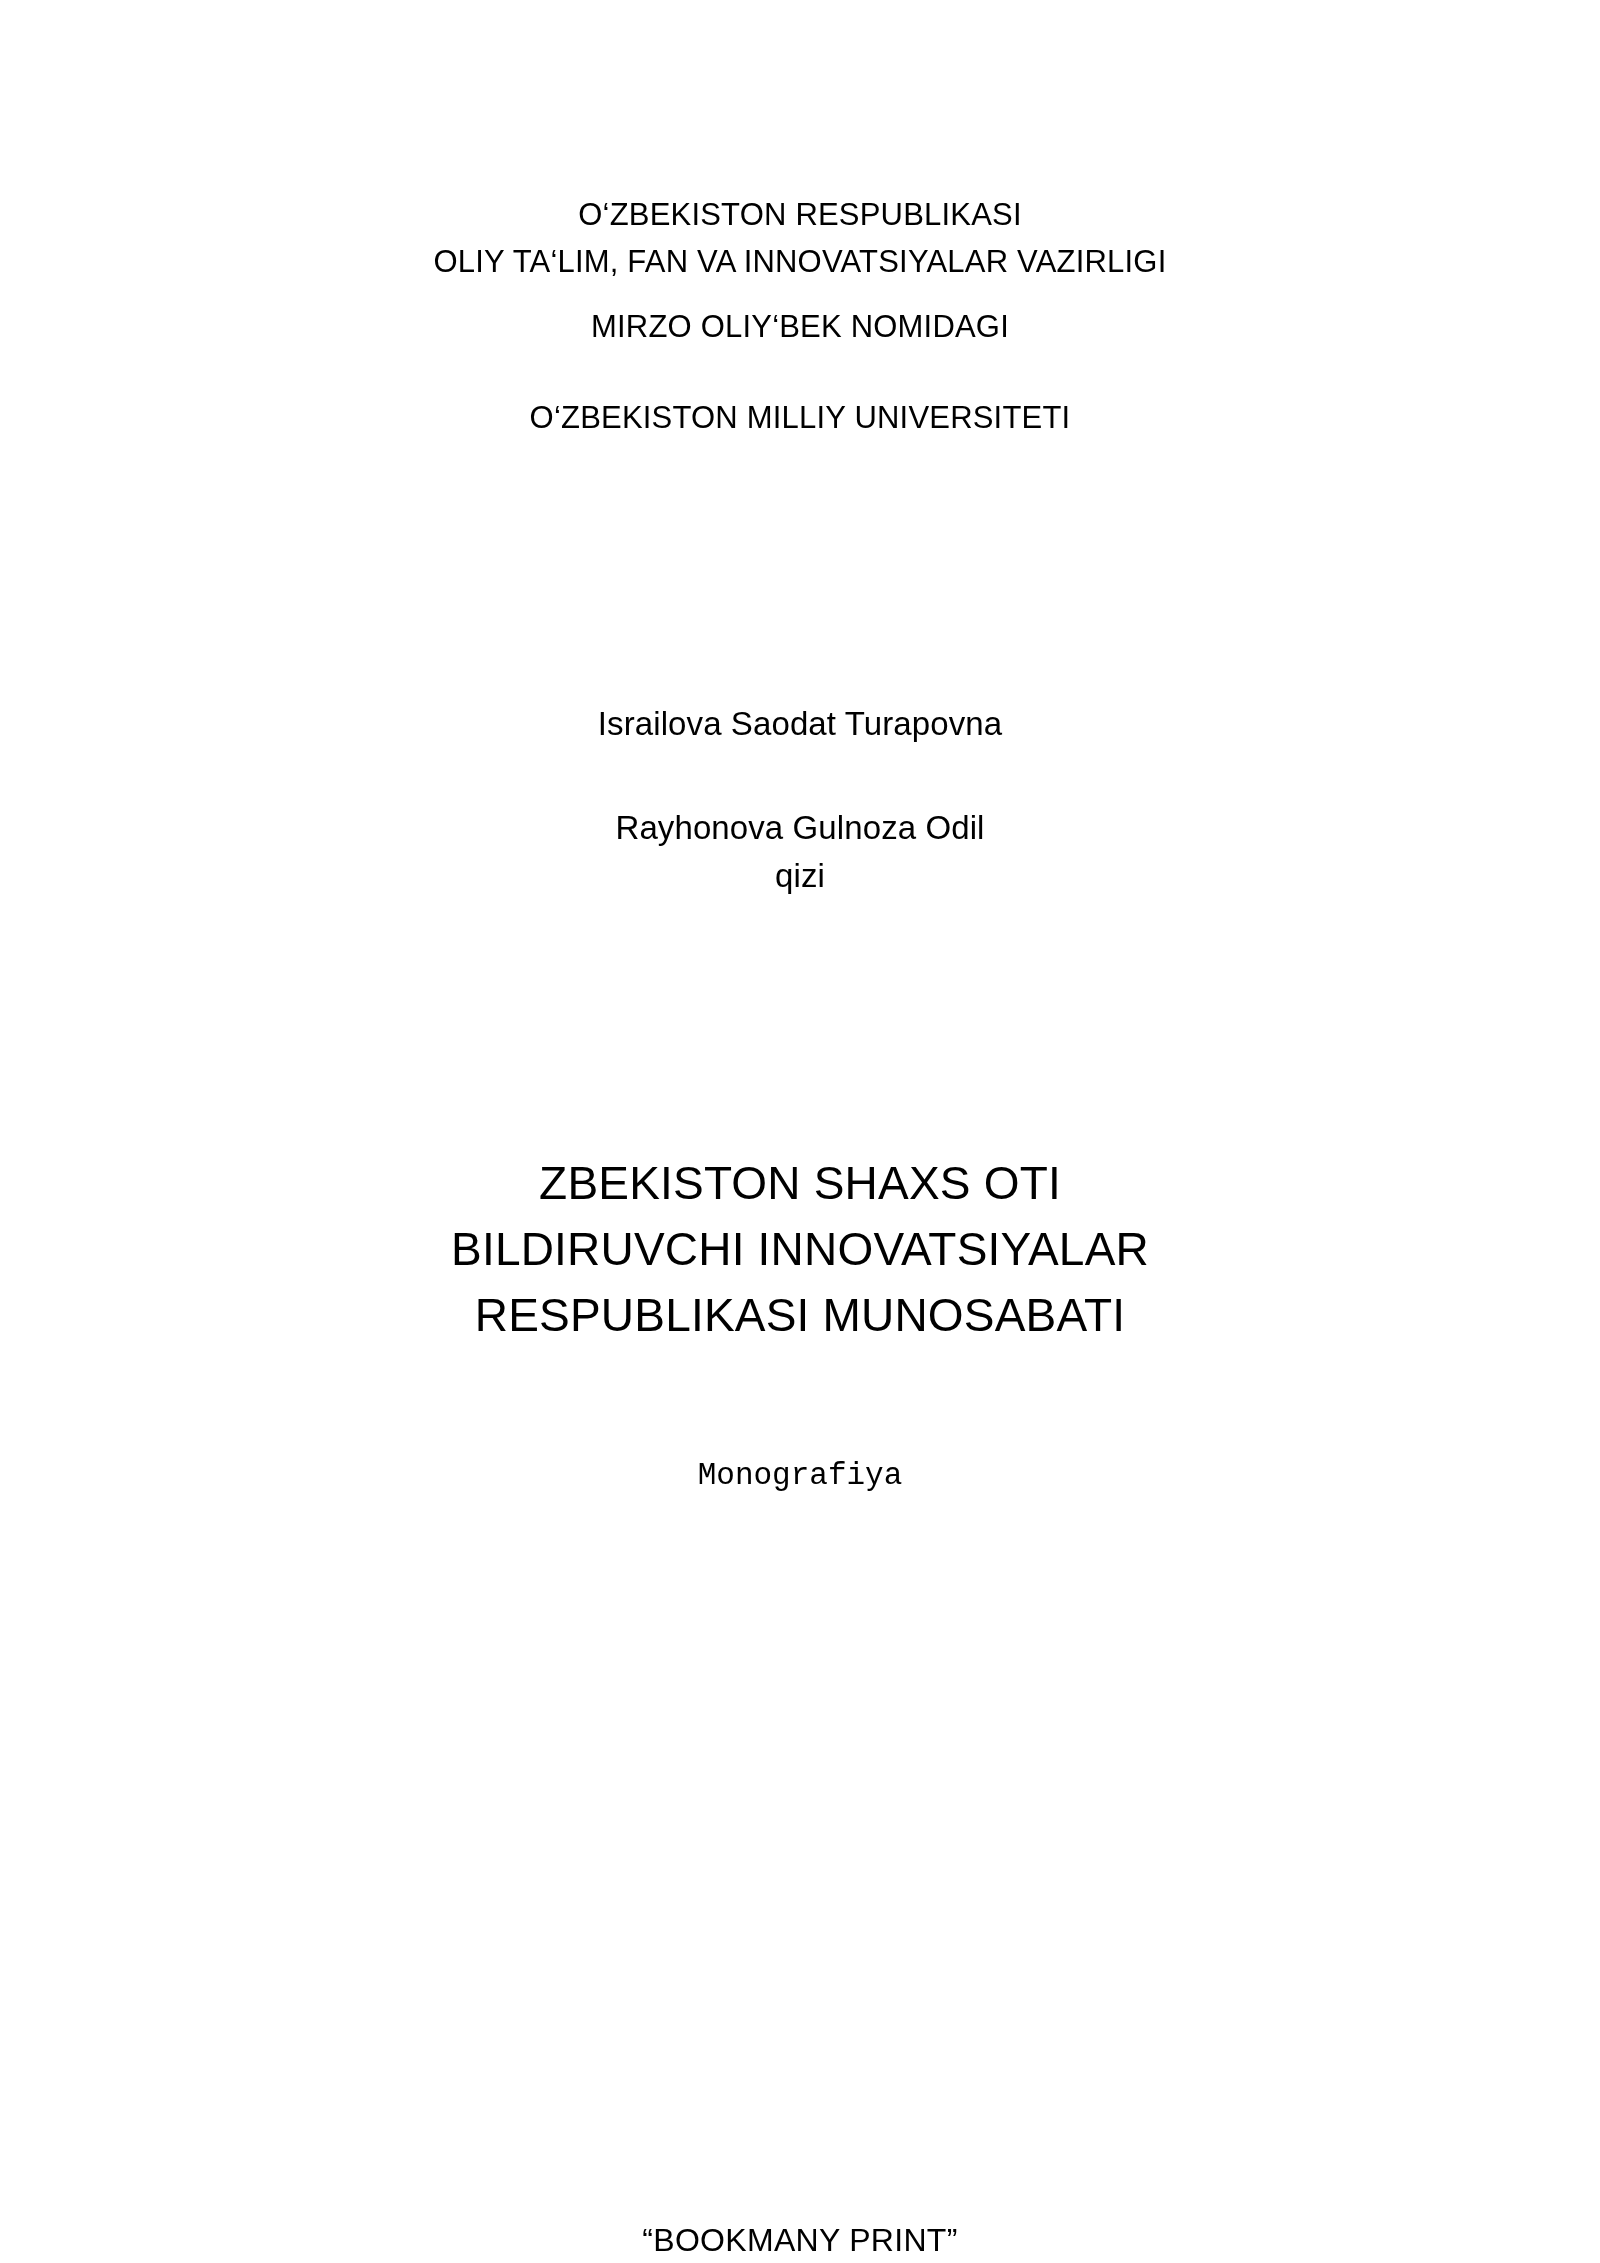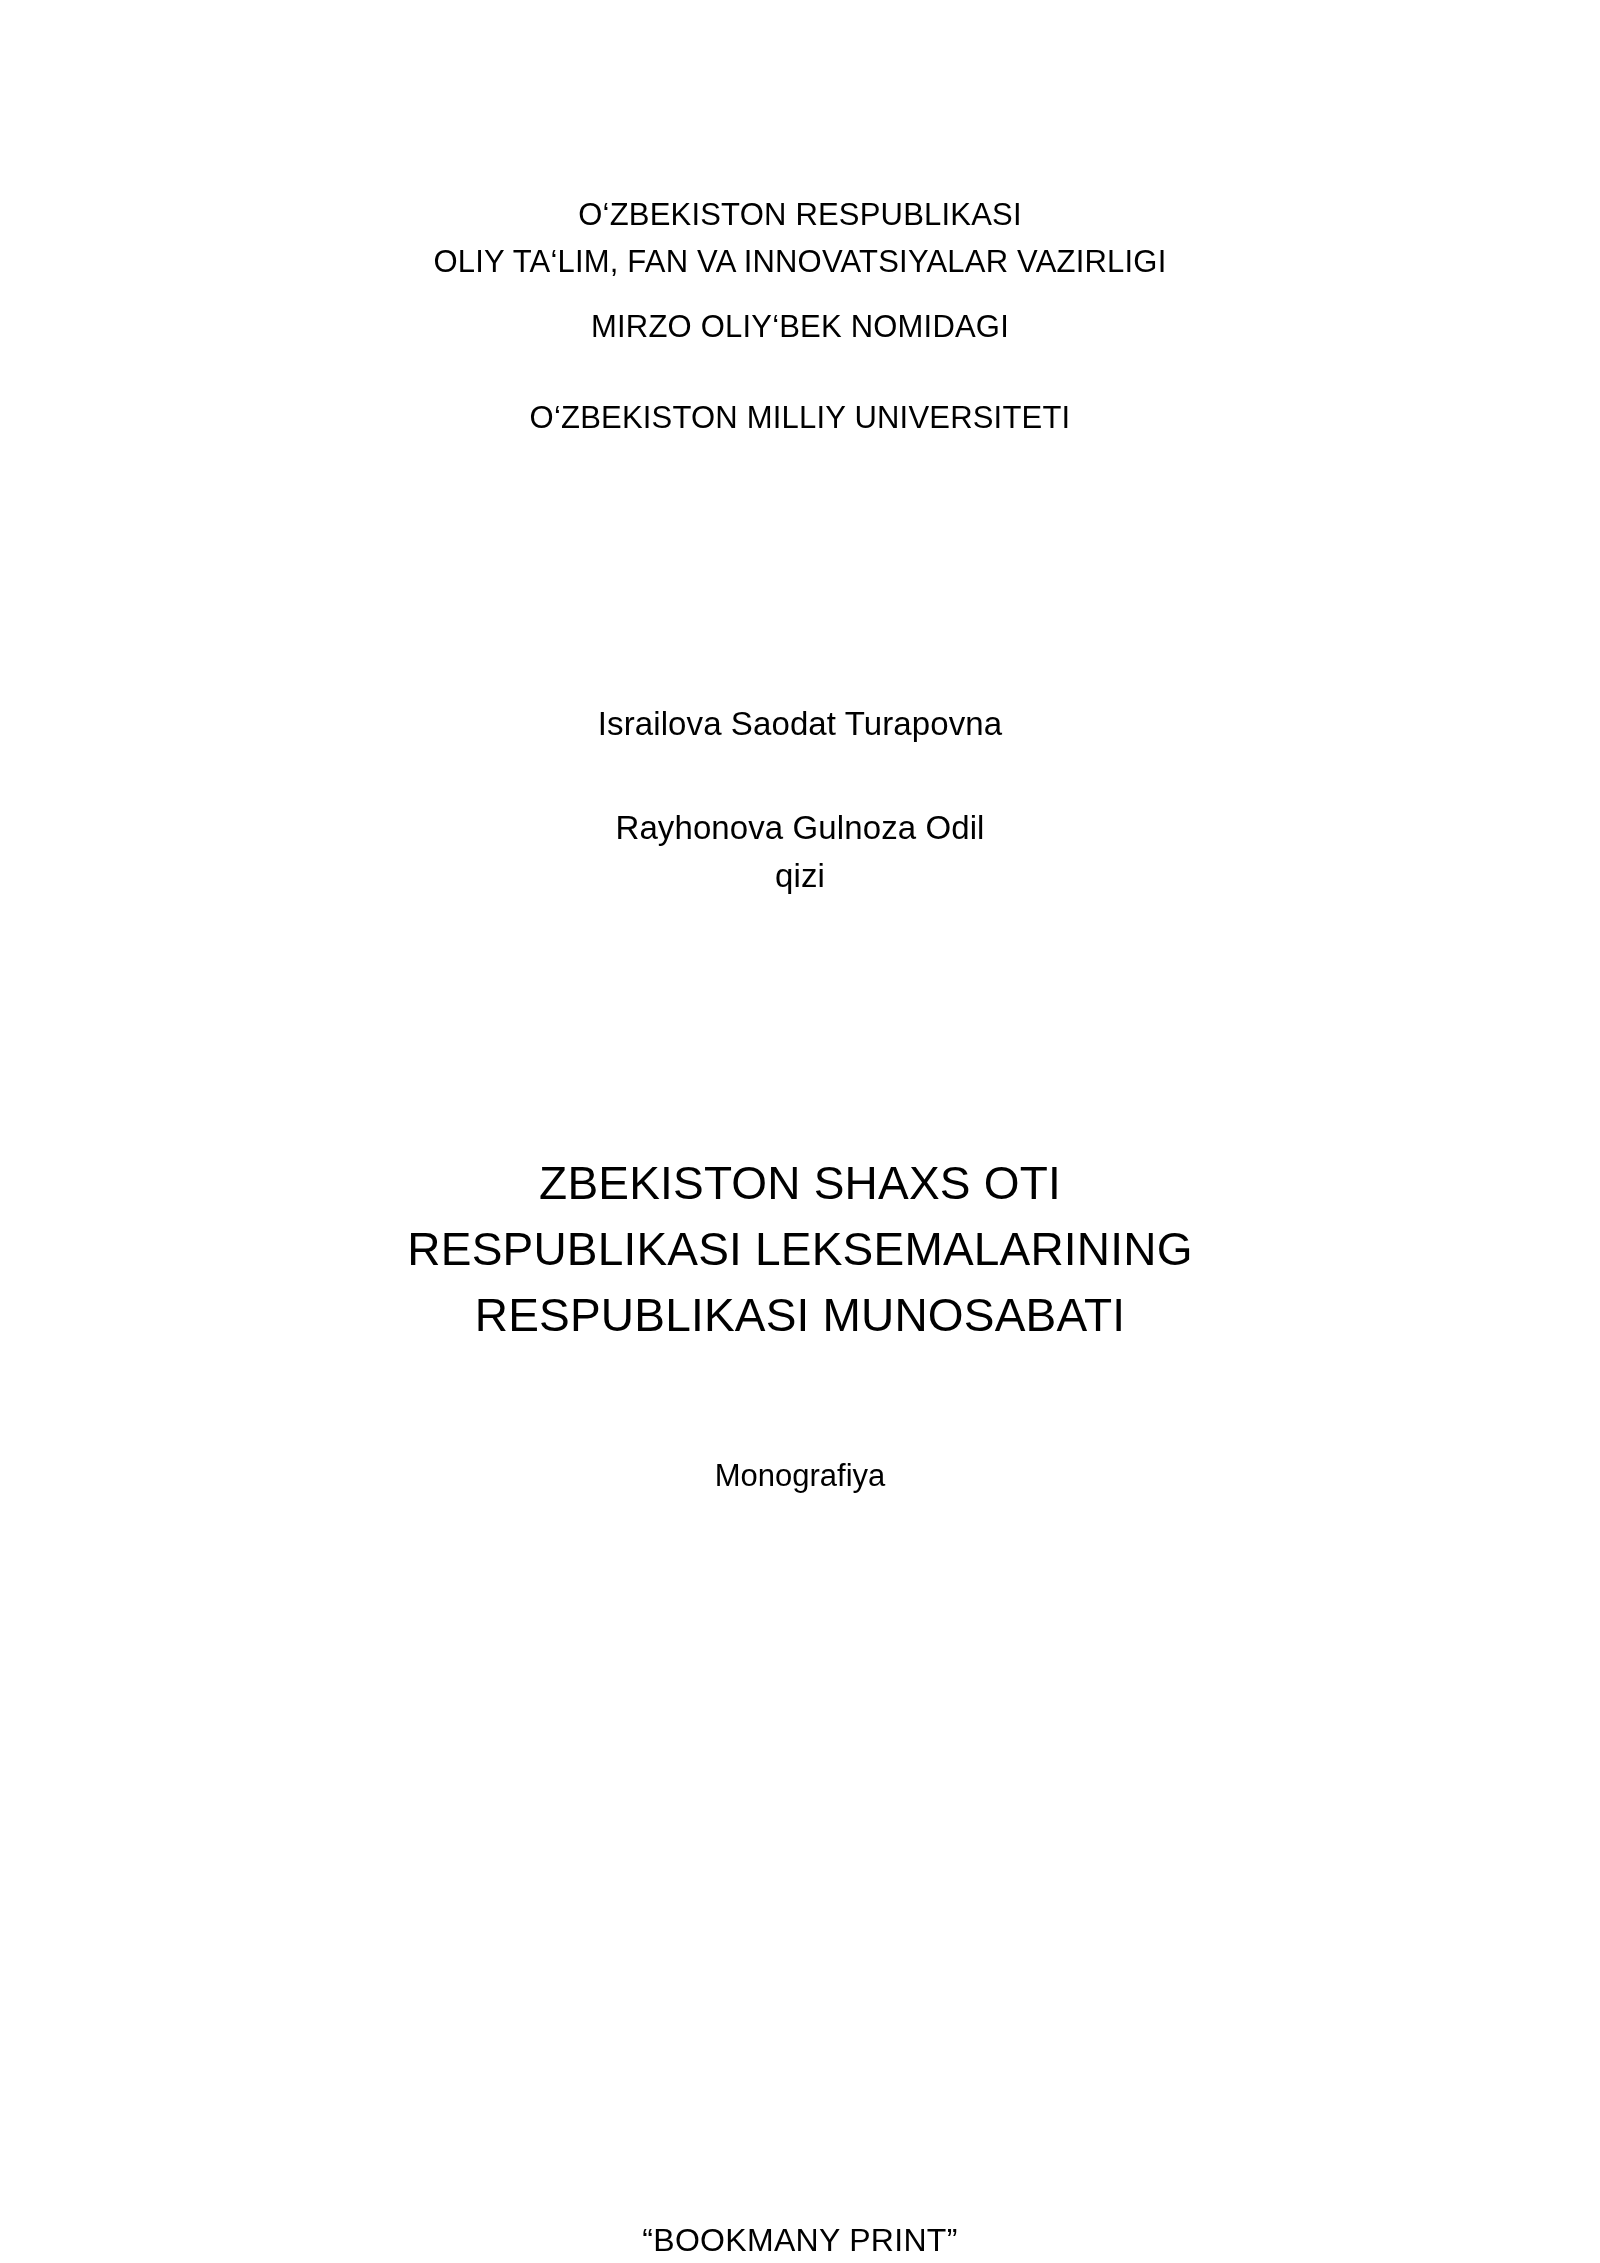--- a/index.html
+++ b/index.html
@@ -76,20 +76,21 @@
     line-height: 66px;
     letter-spacing: 0.2px;
   }
   .subtitle {
     position: absolute;
     top: 1455px;
     left: 0;
     right: 0;
     font-size: 31px;
     line-height: 42px;
+    font-family: Liberation Mono, monospace;
   }
   .publisher {
     position: absolute;
     top: 2175px;
     left: 0;
     right: 0;
     font-size: 32px;
     line-height: 42px;
     letter-spacing: 0.3px;
     margin-top: 44px;
@@ -113,21 +114,21 @@
 
   <div class="authors-block center">
     <div class="author-name">Israilova Saodat Turapovna</div>
     <div class="author-gap"></div>
     <div class="author-name">Rayhonova Gulnoza Odil</div>
     <div class="author-name">qizi</div>
   </div>
 
   <div class="title-block center">
     <div class="title-line">ZBEKISTON SHAXS OTI</div>
-    <div class="title-line">RESPUBLIKASI LEKSEMALARINING</div>
+    <div class="title-line">BILDIRUVCHI INNOVATSIYALAR</div>
     <div class="title-line">RESPUBLIKASI MUNOSABATI</div>
   </div>
 
   <div class="subtitle center">Monografiya</div>
 
   <div class="publisher center">“BOOKMANY PRINT”</div>
 
 </div>
 
 </body></html>

